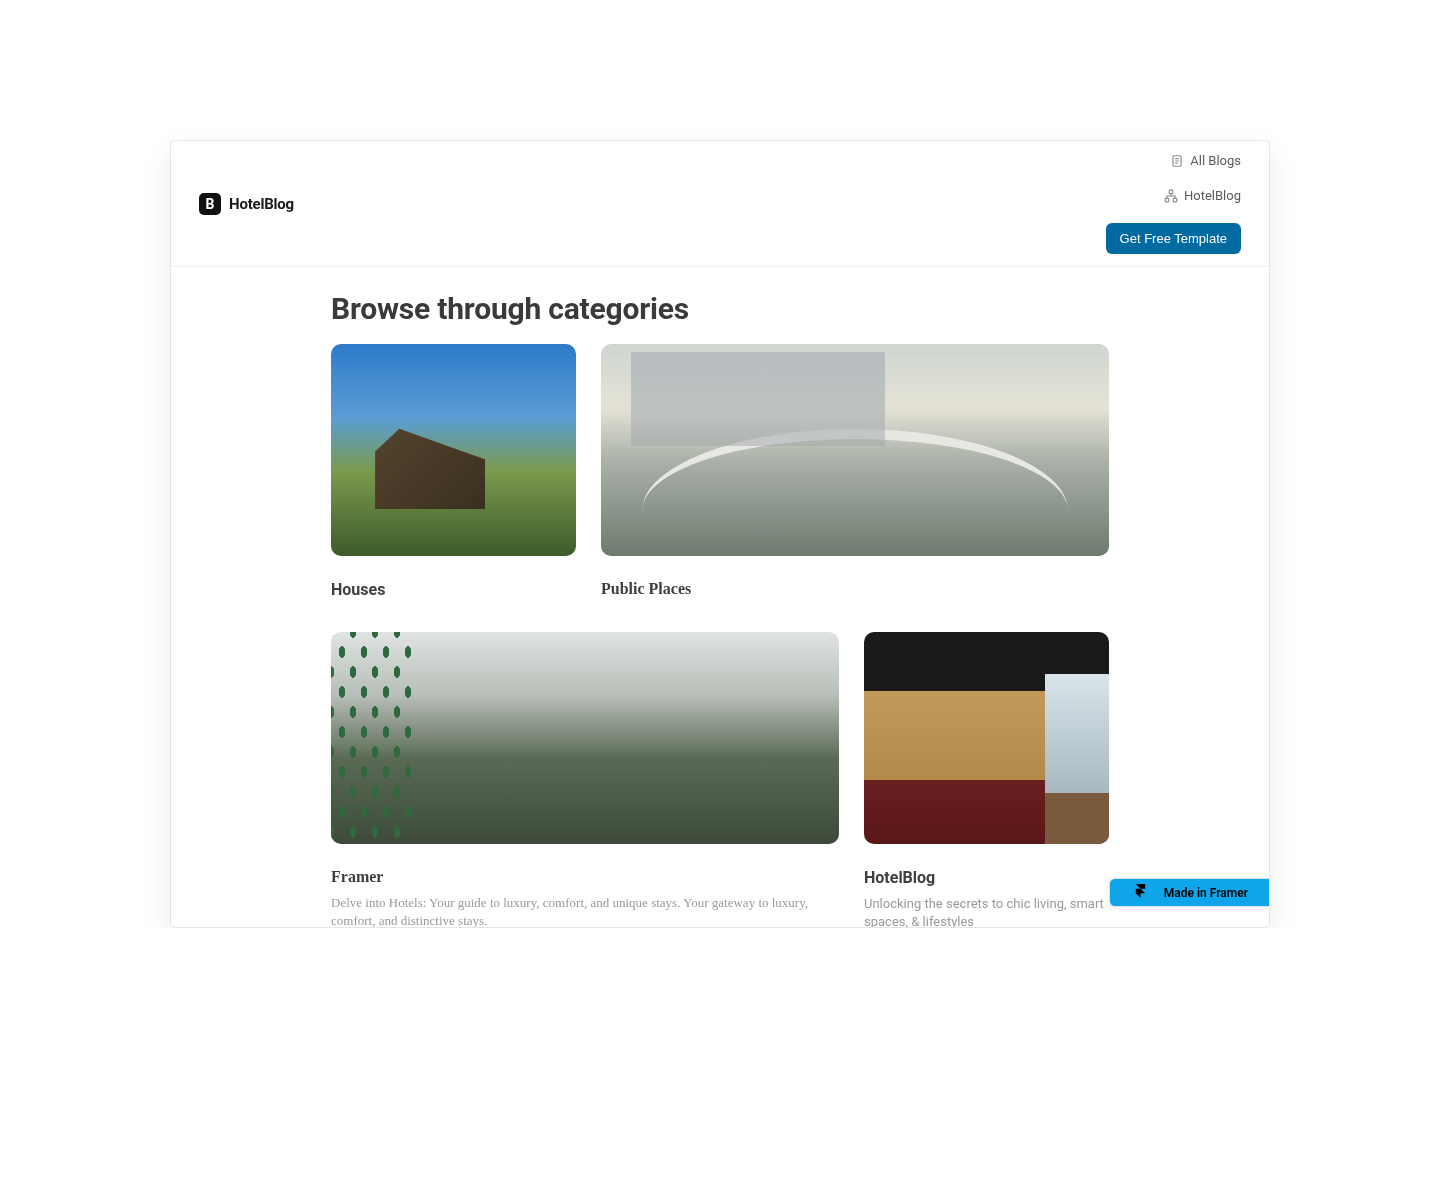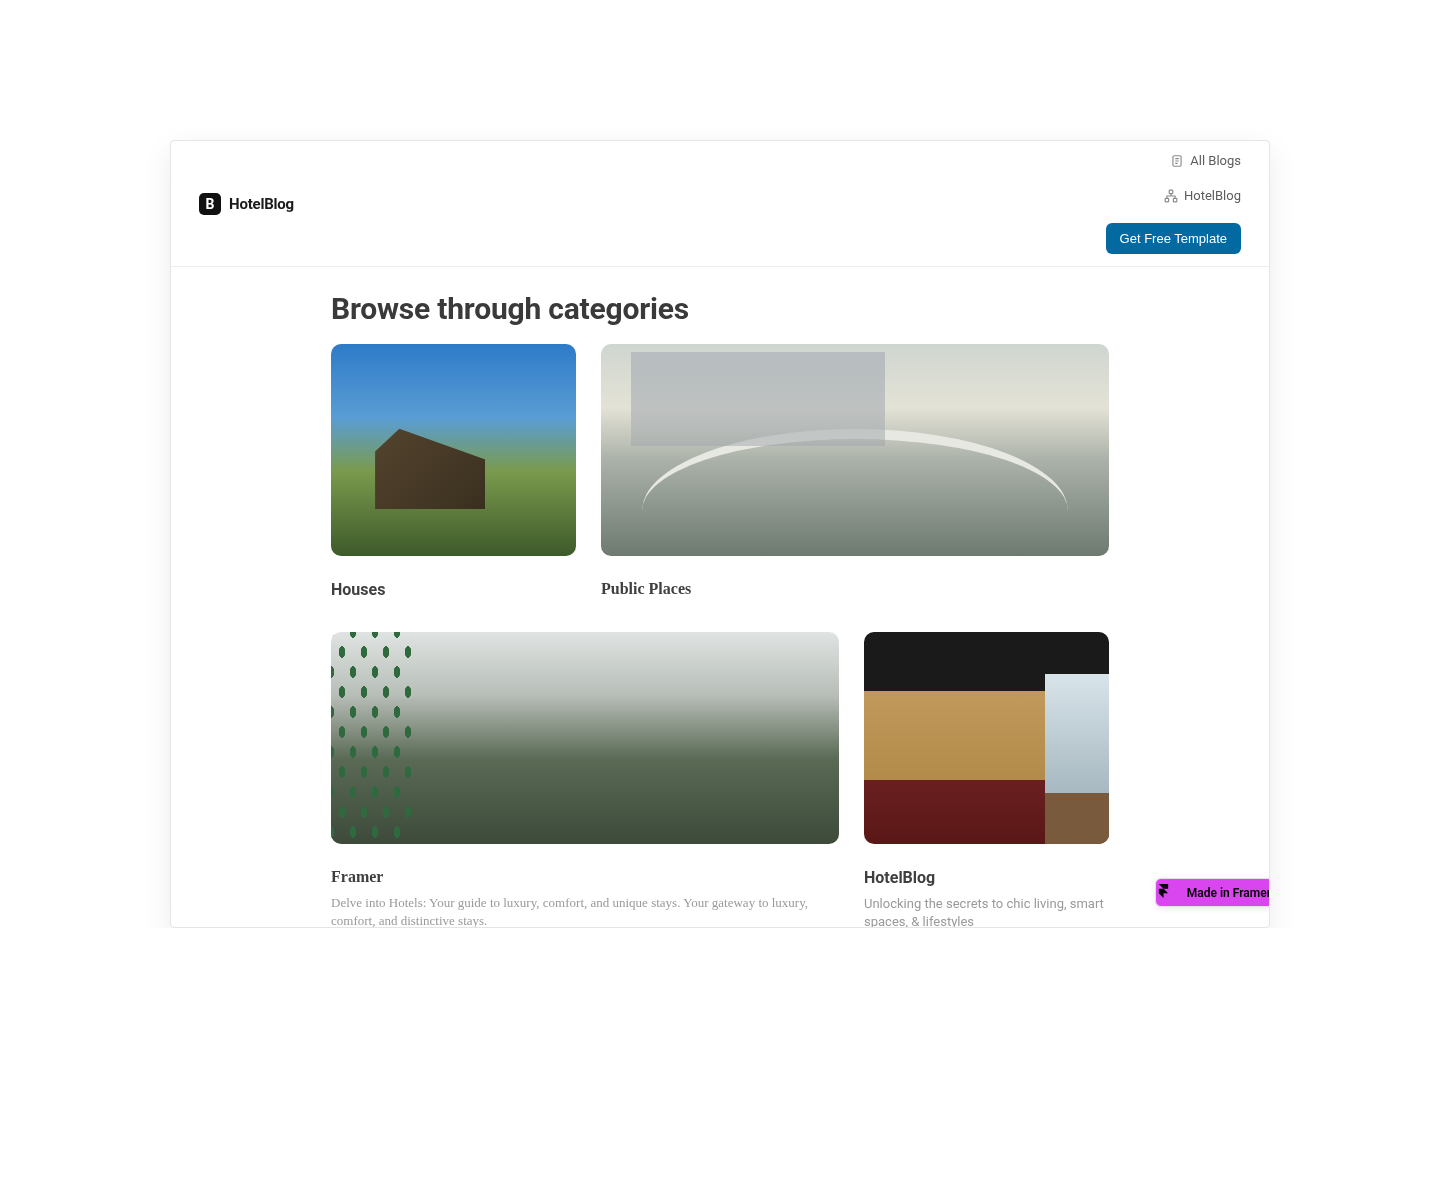--- a/index.html
+++ b/index.html
@@ -113,24 +113,24 @@
 }
 .card-desc {
   font-size: 13px;
   line-height: 1.4;
   color: #9a9a9a;
 }
 .framer-badge {
   position: absolute;
   right: -5px;
   bottom: 20px;
-  background: #d946ef;
+  background: #0ea5e9;
   border: 1px solid #e2e2e2;
   border-radius: 6px;
-  padding: 5px 2px;
+  padding: 5px 25px;
   font-size: 12px;
   font-weight: 600;
   display: flex;
   align-items: center;
   gap: 18px;
   box-shadow: 0 2px 6px rgba(0,0,0,0.08);
   cursor: pointer;
 }
 .framer-badge .ficon { font-size: 12px; }
 

